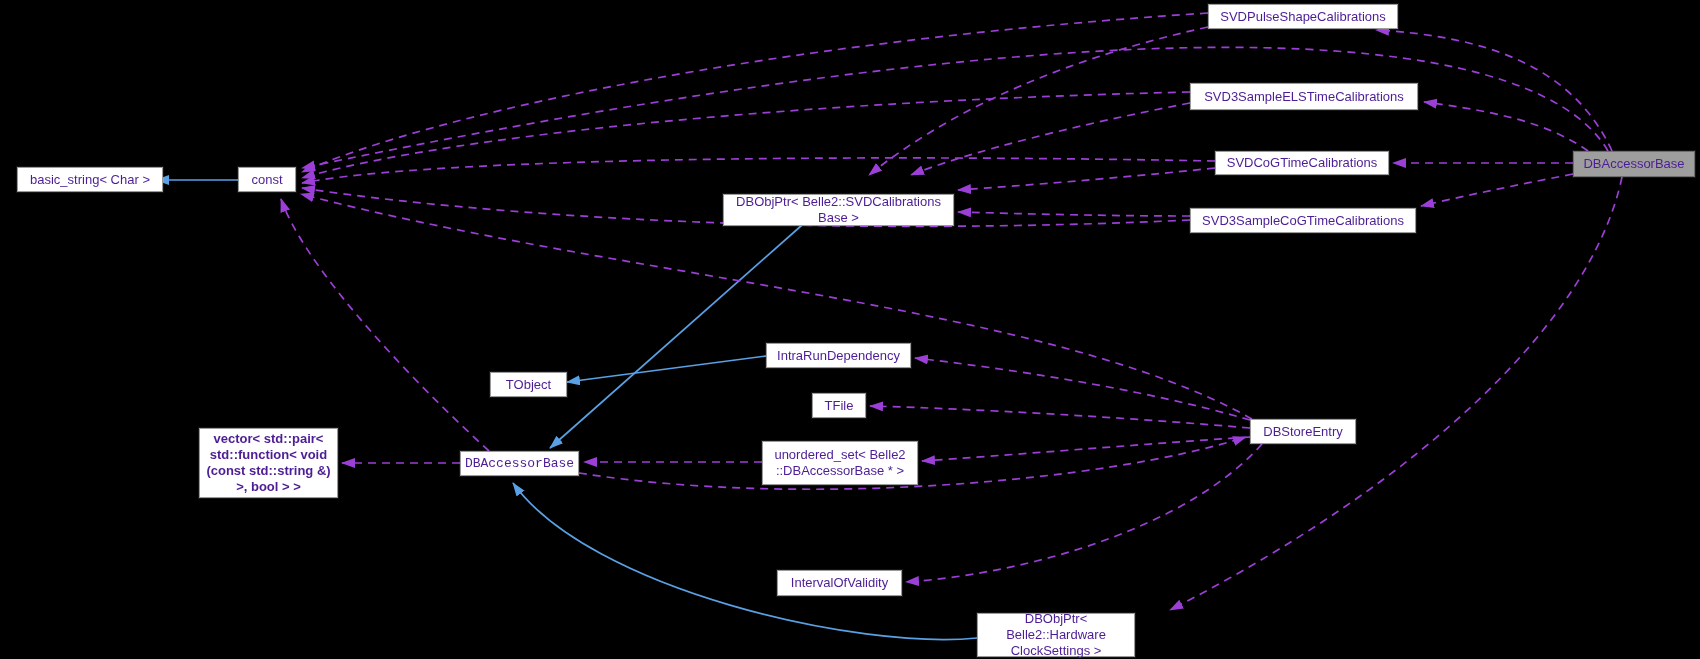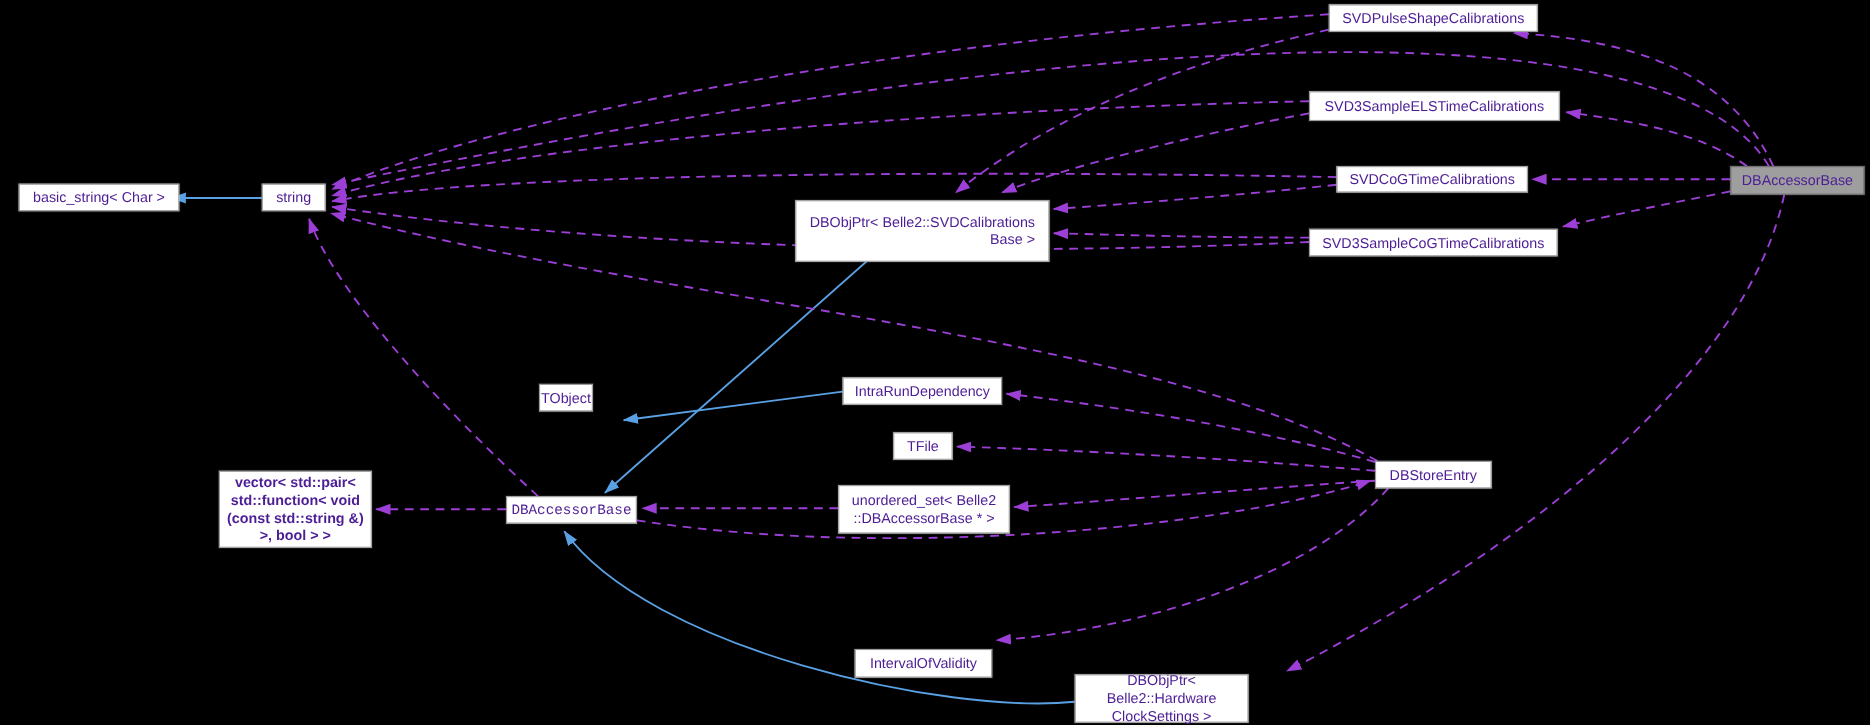--- a/index.html
+++ b/index.html
@@ -67,36 +67,36 @@
         <path d="M1250,428 C1120,417 978,409 870,406" fill="none" stroke="#9c3fd6" stroke-width="1.7" stroke-dasharray="8,6" marker-end="url(#arrow-usage)"></path>
         <path d="M1250,437 C1130,445 1012,455 922,461" fill="none" stroke="#9c3fd6" stroke-width="1.7" stroke-dasharray="8,6" marker-end="url(#arrow-usage)"></path>
         <path d="M762,462 L584,462" fill="none" stroke="#9c3fd6" stroke-width="1.7" stroke-dasharray="8,6" marker-end="url(#arrow-usage)"></path>
         <path d="M579,473 C800,508 1105,482 1246,437" fill="none" stroke="#9c3fd6" stroke-width="1.7" stroke-dasharray="8,6" marker-end="url(#arrow-usage)"></path>
         <path d="M1262,444 C1190,525 1035,573 906,582" fill="none" stroke="#9c3fd6" stroke-width="1.7" stroke-dasharray="8,6" marker-end="url(#arrow-usage)"></path>
         <path d="M460,463 L342,463" fill="none" stroke="#9c3fd6" stroke-width="1.7" stroke-dasharray="8,6" marker-end="url(#arrow-usage)"></path>
       </g>
   </svg>
   <div id="nodes">
       <div class="node" style="left: 17px; top: 167px; width: 146px; height: 25px;">basic_string&lt; Char &gt;</div>
-      <div class="node" style="left: 238px; top: 167px; width: 58px; height: 25px;">string</div>
-      <div class="node" style="left: 723px; top: 182px; width: 231px; height: 56px; text-align: right;">DBObjPtr&lt; Belle2::SVDCalibrations
+      <div class="node" style="left: 238px; top: 167px; width: 58px; height: 25px;">const</div>
+      <div class="node" style="left: 723px; top: 194px; width: 231px; height: 32px;">DBObjPtr&lt; Belle2::SVDCalibrations
 Base &gt;</div>
       <div class="node" style="left: 1208px; top: 4px; width: 190px; height: 25px;">SVDPulseShapeCalibrations</div>
       <div class="node" style="left: 1190px; top: 83px; width: 228px; height: 27px;">SVD3SampleELSTimeCalibrations</div>
       <div class="node" style="left: 1215px; top: 151px; width: 174px; height: 24px;">SVDCoGTimeCalibrations</div>
       <div class="node" style="left: 1190px; top: 208px; width: 226px; height: 25px;">SVD3SampleCoGTimeCalibrations</div>
       <div class="node highlight" style="left: 1573px; top: 151px; width: 122px; height: 26px;">DBAccessorBase</div>
-      <div class="node" style="left: 490px; top: 349px; width: 49px; height: 25px;">TObject</div>
+      <div class="node" style="left: 490px; top: 372px; width: 77px; height: 25px;">TObject</div>
       <div class="node" style="left: 766px; top: 343px; width: 145px; height: 25px;">IntraRunDependency</div>
       <div class="node" style="left: 812px; top: 393px; width: 54px; height: 25px;">TFile</div>
       <div class="node" style="left: 199px; top: 428px; width: 139px; height: 70px; font-weight: bold;">vector&lt; std::pair&lt;
 std::function&lt; void
 (const std::string &amp;)
 &gt;, bool &gt; &gt;</div>
       <div class="node" style="left: 460px; top: 451px; width: 119px; height: 25px; font-family: Liberation Mono, monospace;">DBAccessorBase</div>
       <div class="node" style="left: 762px; top: 441px; width: 156px; height: 44px;">unordered_set&lt; Belle2
 ::DBAccessorBase * &gt;</div>
       <div class="node" style="left: 1250px; top: 419px; width: 106px; height: 25px; text-align: center;">DBStoreEntry</div>
-      <div class="node" style="left: 777px; top: 570px; width: 125px; height: 26px; margin-top: 20px;">IntervalOfValidity</div>
+      <div class="node" style="left: 777px; top: 570px; width: 125px; height: 26px;">IntervalOfValidity</div>
       <div class="node" style="left: 977px; top: 613px; width: 158px; height: 44px;">DBObjPtr&lt; Belle2::Hardware
 ClockSettings &gt;</div>
     </div>
 </div>
 
 </body></html>

